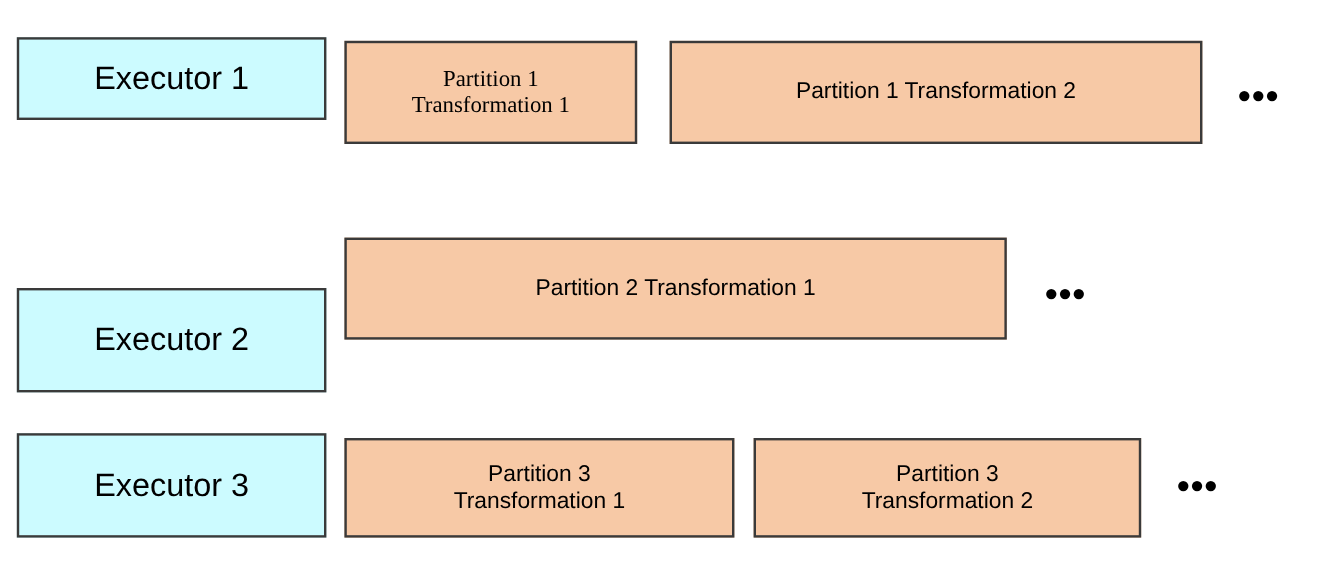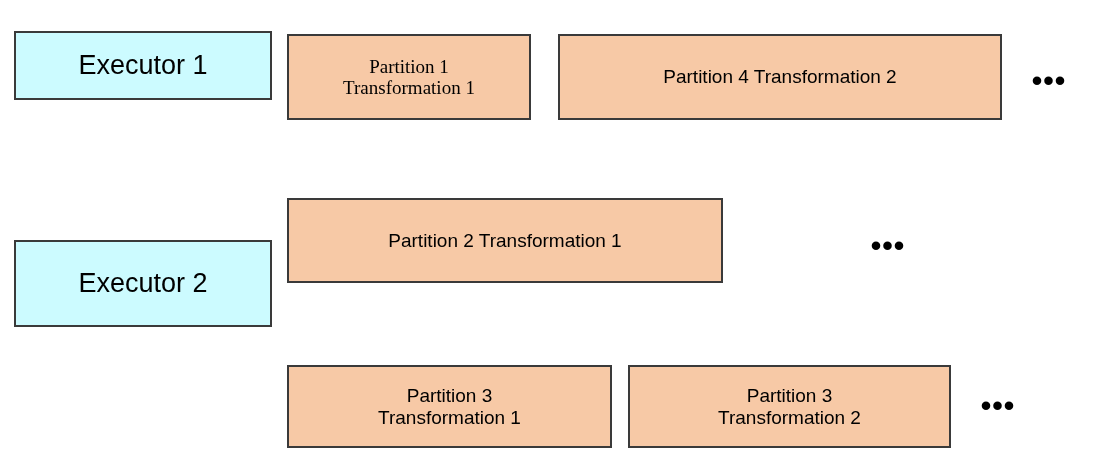--- a/index.html
+++ b/index.html
@@ -49,49 +49,50 @@
   }
 
   
   #exec-1       { left: 14px;  top: 31px;  width: 258px; height: 69px; }
   #part-1-t1    { left: 287px; top: 34px;  width: 244px; height: 86px; font-family: Liberation Serif, serif; }
   #part-1-t2    { left: 558px; top: 34px;  width: 444px; height: 86px; }
   #ellipsis-1   { left: 1049px; top: 81px; }
 
   
   #exec-2       { left: 14px;  top: 196px; width: 258px; height: 87px; margin-top: 44px; }
-  #part-2-t1    { left: 287px; top: 198px; width: 436px; height: 85px; }
+  #part-2-t1    { left: 287px; top: 198px; width: 552px; height: 85px; }
   #ellipsis-2   { left: 888px; top: 246px; }
 
   
   #exec-3       { left: 14px;  top: 361px; width: 258px; height: 87px; }
   #part-3-t1    { left: 287px; top: 365px; width: 325px; height: 83px; }
   #part-3-t2    { left: 628px; top: 365px; width: 323px; height: 83px; }
   #ellipsis-3   { left: 998px; top: 406px; }
 </style>
 </head>
 <body>
 
 <div id="diagram-canvas">
 
   <div class="node executor" id="exec-1">Executor 1</div>
 
   <div class="node partition" id="part-1-t1">Partition 1
 Transformation 1</div>
 
-  <div class="node partition" id="part-1-t2">Partition 4 Transformation 2</div>
+  <div class="node partition" id="part-1-t2">Partition 1 Transformation 2</div>
 
   <div class="ellipsis" id="ellipsis-1">•••</div>
 
   <div class="node executor" id="exec-2">Executor 2</div>
 
   <div class="node partition" id="part-2-t1">Partition 2 Transformation 1</div>
 
   <div class="ellipsis" id="ellipsis-2">•••</div>
 
+  <div class="node executor" id="exec-3">Executor 3</div>
 
   <div class="node partition" id="part-3-t1">Partition 3
 Transformation 1</div>
 
   <div class="node partition" id="part-3-t2">Partition 3
 Transformation 2</div>
 
   <div class="ellipsis" id="ellipsis-3">•••</div>
 
 </div>

